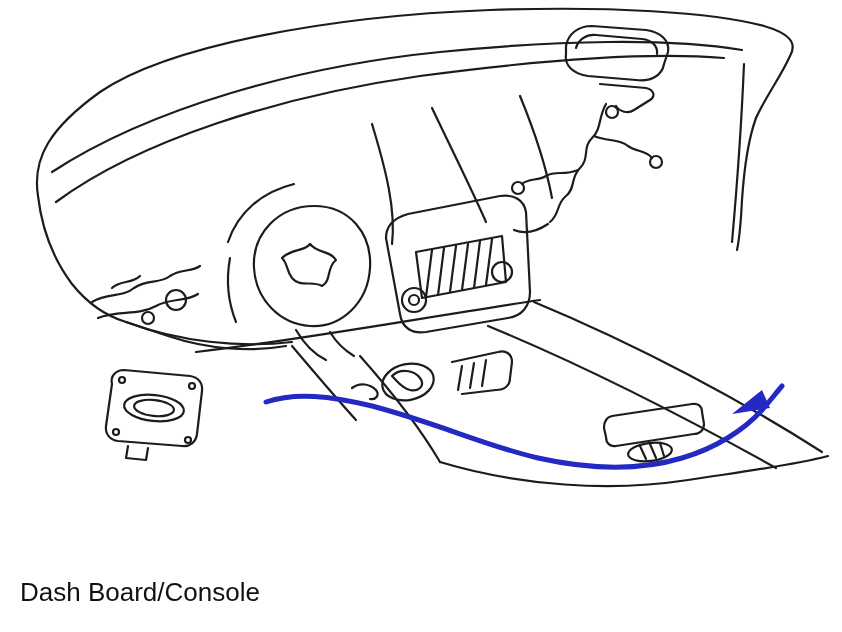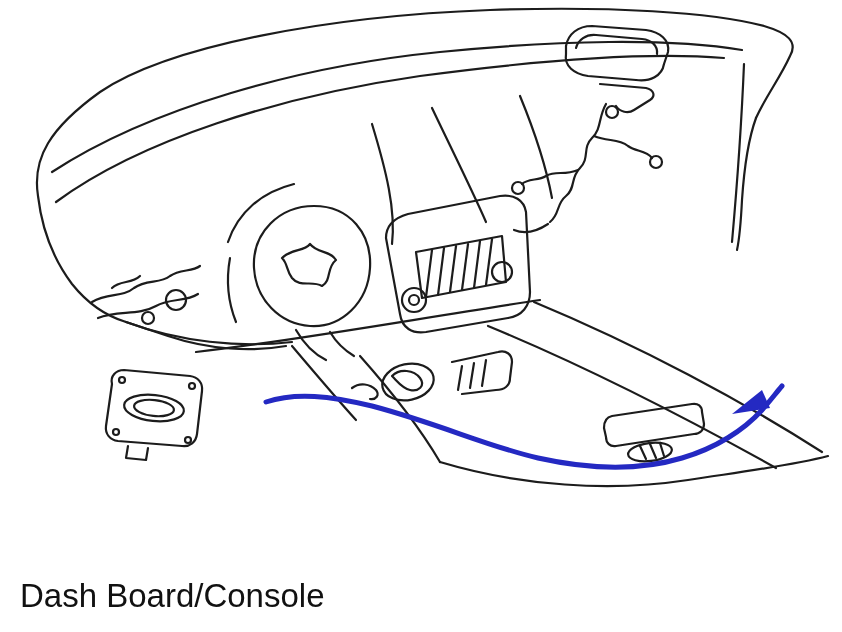--- a/index.html
+++ b/index.html
@@ -19,21 +19,21 @@
     position: absolute;
     left: 0;
     top: 0;
     width: 842px;
     height: 632px;
   }
   .caption {
     position: absolute;
     left: 20px;
     top: 578px;
-    font-size: 33px;
+    font-size: 26px;
     line-height: 1.1;
     color: #111111;
     font-family: "Liberation Sans", sans-serif;
     white-space: nowrap;
   }
 </style>
 </head>
 <body>
 
 <div class="page">

